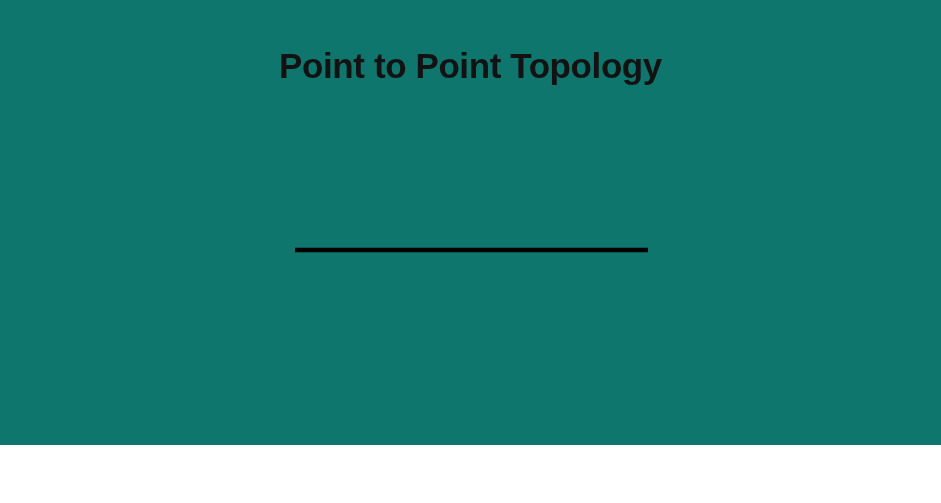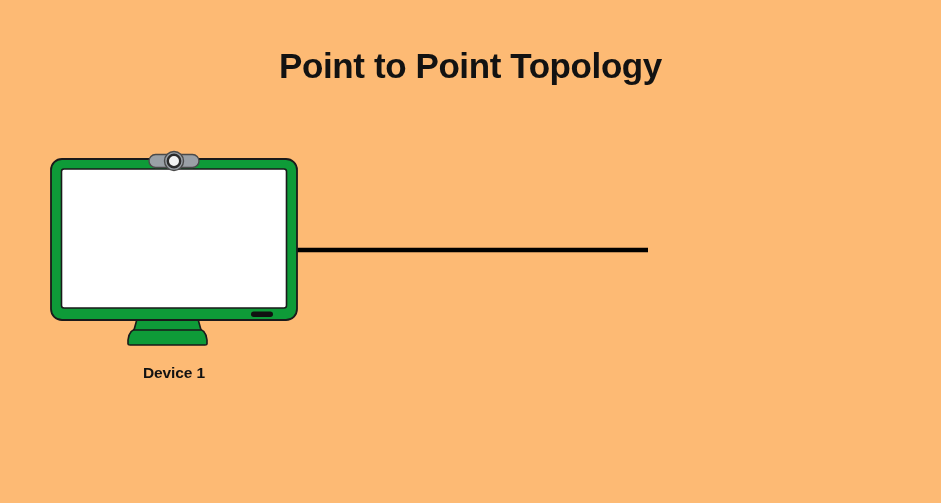--- a/index.html
+++ b/index.html
@@ -6,22 +6,22 @@
     margin: 0;
     padding: 0;
     background: #ffffff;
   }
   body {
     font-family: "Liberation Sans", sans-serif;
   }
   #canvas {
     position: relative;
     width: 941px;
-    height: 503px;
-    background: #fdba74;
+    height: 445px;
+    background: #0f766e;
     overflow: hidden;
   }
   .diagram-title {
     position: absolute;
     left: 0;
     top: 46px;
     width: 941px;
     text-align: center;
     font-family: "Liberation Sans", sans-serif;
     font-size: 35px;
@@ -67,36 +67,15 @@
 <body>
 
 <div id="canvas">
 
   <div class="diagram-title">Point to Point Topology</div>
 
   <svg class="link-svg" width="941" height="503" viewBox="0 0 941 503">
     <line x1="295" y1="250" x2="648" y2="250" stroke="#000000" stroke-width="4.5" stroke-linecap="butt"></line>
   </svg>
 
-  <div class="node node-left">
-    <svg class="node-svg" width="260" height="210" viewBox="0 0 260 210">
-
-      <path d="M 84 192 Q 85 181 95 180 L 152 180 Q 162 181 163 192 L 163 196 Q 163 197 161 197 L 86 197 Q 84 197 84 196 Z" fill="#0E9B38" stroke="#1A1A1A" stroke-width="1.6"></path>
-
-      <path d="M 96 160 L 151 160 L 157 182 L 90 182 Z" fill="#0E9B38" stroke="#1A1A1A" stroke-width="1.6"></path>
-
-      <rect x="7" y="11" width="246" height="161" rx="11" ry="11" fill="#0E9B38" stroke="#1A1A1A" stroke-width="1.8"></rect>
-
-      <rect x="17.5" y="21" width="225" height="139" rx="2.5" ry="2.5" fill="#FFFFFF" stroke="#1A1A1A" stroke-width="1.6"></rect>
-
-      <rect x="207" y="163.5" width="22" height="5.5" rx="2.75" ry="2.75" fill="#111111"></rect>
-
-      <g>
-        <rect x="105" y="6.5" width="50" height="13" rx="6.5" ry="6.5" fill="#9AA0A6" stroke="#4A4A4A" stroke-width="1.4"></rect>
-        <circle cx="130" cy="13" r="9.5" fill="#9AA0A6" stroke="#4A4A4A" stroke-width="1.4"></circle>
-        <circle cx="130" cy="13" r="6.2" fill="#F2F2F2" stroke="#2B2B2B" stroke-width="2.4"></circle>
-      </g>
-    </svg>
-    <div class="node-label">Device 1</div>
-  </div>
 
 
 </div>
 
 </body></html>

